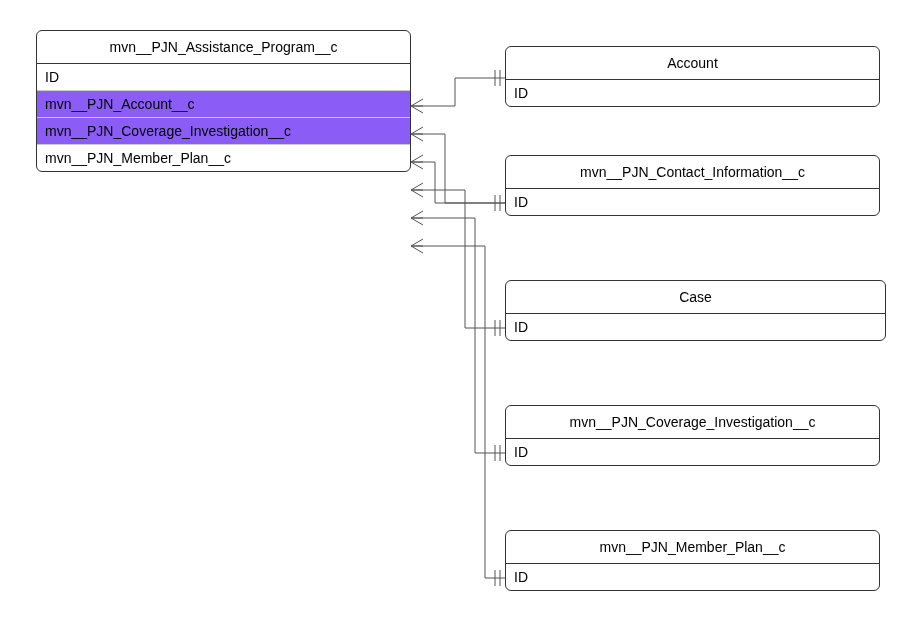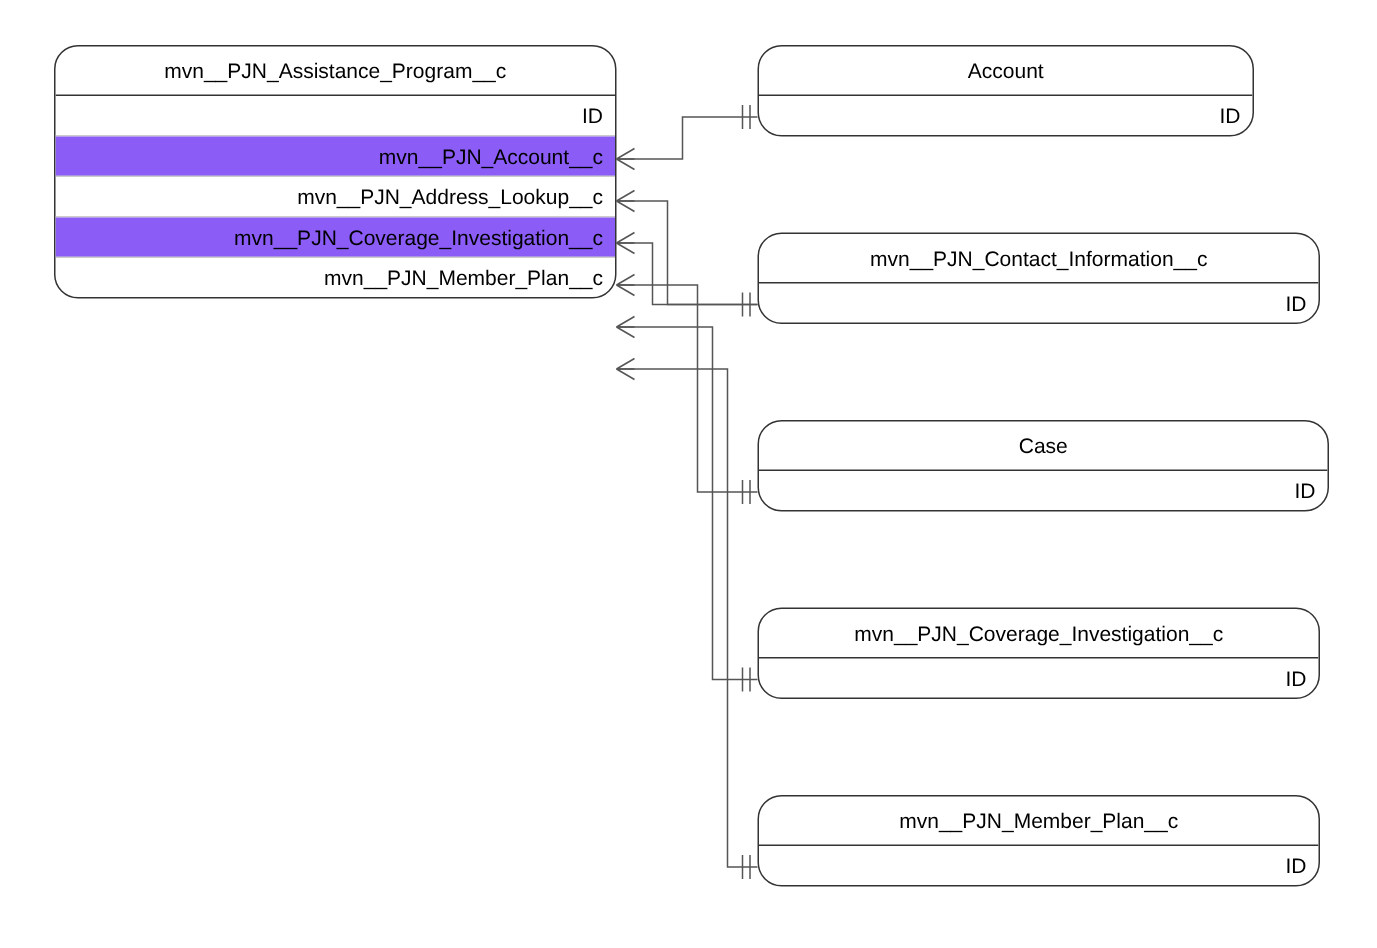--- a/index.html
+++ b/index.html
@@ -9,61 +9,59 @@
     font-family: Arial, Helvetica, sans-serif;
     font-size: 14px;
     background: #fff;
     width: 918px;
     height: 632px;
     position: relative;
   }
   .entity {
     position: absolute;
     border: 1px solid #333;
-    border-radius: 16px;
+    border-radius: 6px;
     background: #fff;
     overflow: hidden;
   }
   .entity-header {
     text-align: center;
     padding: 8px 6px;
     border-bottom: 1px solid #333;
     font-size: 14px;
     white-space: nowrap;
   }
   .entity-row {
     padding: 5px 8px;
     border-bottom: 1px solid #ccc;
     font-size: 14px;
     white-space: nowrap;
-    text-align: right;
   }
   .entity-row:last-child { border-bottom: none; }
   .entity-row.alt { background: #8b5cf6; }
   svg.connectors {
     position: absolute;
     top: 0; left: 0;
     width: 918px;
     height: 632px;
     pointer-events: none;
   }
 </style>
 </head>
 <body>
 
 <div class="entity" style="left:36px; top:30px; width:375px;">
   <div class="entity-header">mvn__PJN_Assistance_Program__c</div>
   <div class="entity-row">ID</div>
   <div class="entity-row alt">mvn__PJN_Account__c</div>
-  <div class="entity-row">mvn__PJN_Address_Lookup__c</div>
   <div class="entity-row alt">mvn__PJN_Coverage_Investigation__c</div>
   <div class="entity-row">mvn__PJN_Member_Plan__c</div>
 </div>
 
-<div class="entity" style="left:505px; top:30px; width:331px;">
+<div class="entity" style="left:505px; top:46px; width:375px;">
   <div class="entity-header">Account</div>
   <div class="entity-row">ID</div>
 </div>
 
 <div class="entity" style="left:505px; top:155px; width:375px;">
   <div class="entity-header">mvn__PJN_Contact_Information__c</div>
   <div class="entity-row">ID</div>
 </div>
 
 <div class="entity" style="left:505px; top:280px; width:381px;">

